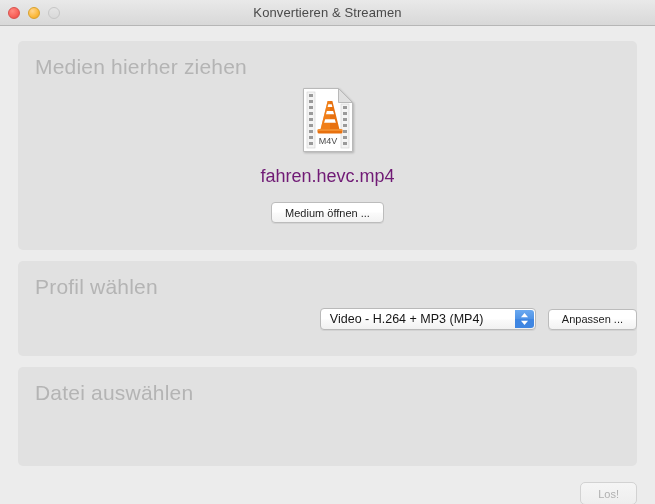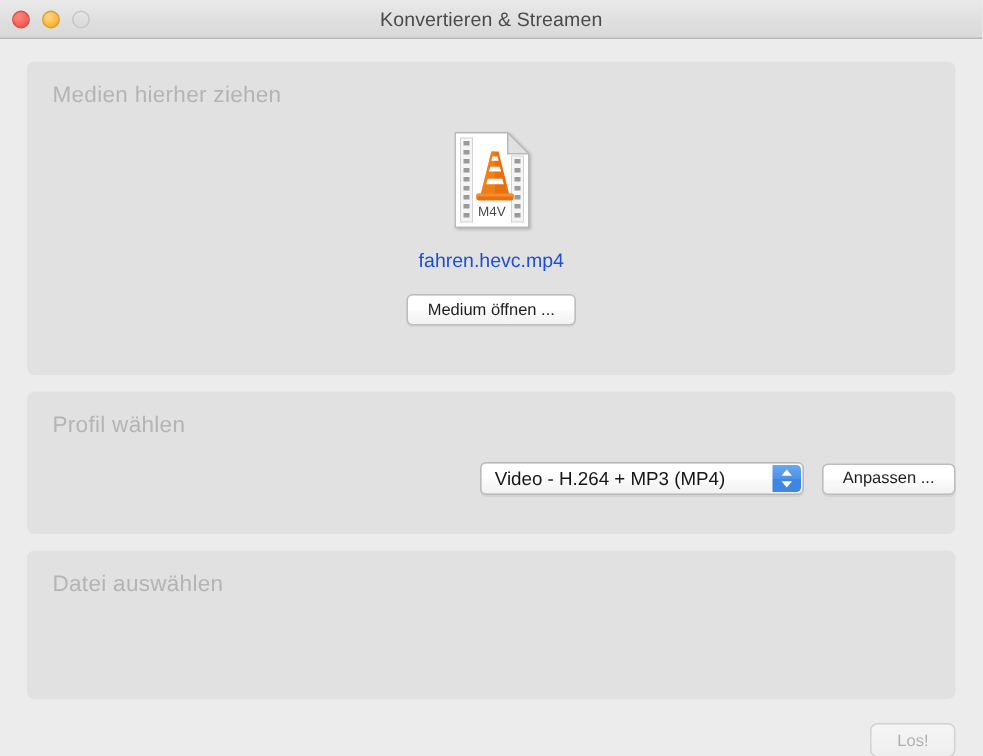--- a/index.html
+++ b/index.html
@@ -78,21 +78,21 @@
     left: 18px;
     width: 619px;
     background: #e1e1e1;
     border-radius: 5px;
     box-sizing: border-box;
   }
   .panel-title {
     position: absolute;
     left: 17px;
     top: 14px;
-    font-size: 15px;
+    font-size: 21px;
     color: #b4b4b4;
     letter-spacing: 0.2px;
   }
 
   #panel-media  { top: 15px;  height: 209px; }
   #panel-profile{ top: 235px; height: 95px;  }
   #panel-dest   { top: 341px; height: 99px;  }
 
   
   .media-inner {
@@ -112,22 +112,22 @@
   .file-icon {
     position: relative;
     width: 50px;
     height: 64px;
     filter: drop-shadow(1px 1px 1px rgba(0,0,0,0.22));
   }
   .file-icon svg { display: block; }
 
   .file-name {
     margin-top: 14px;
-    font-size: 13px;
-    color: #1d4ed8;
+    font-size: 18px;
+    color: #701a75;
   }
 
   
   .btn {
     display: inline-flex;
     align-items: center;
     justify-content: center;
     height: 21px;
     padding: 0 13px;
     font-size: 11px;

